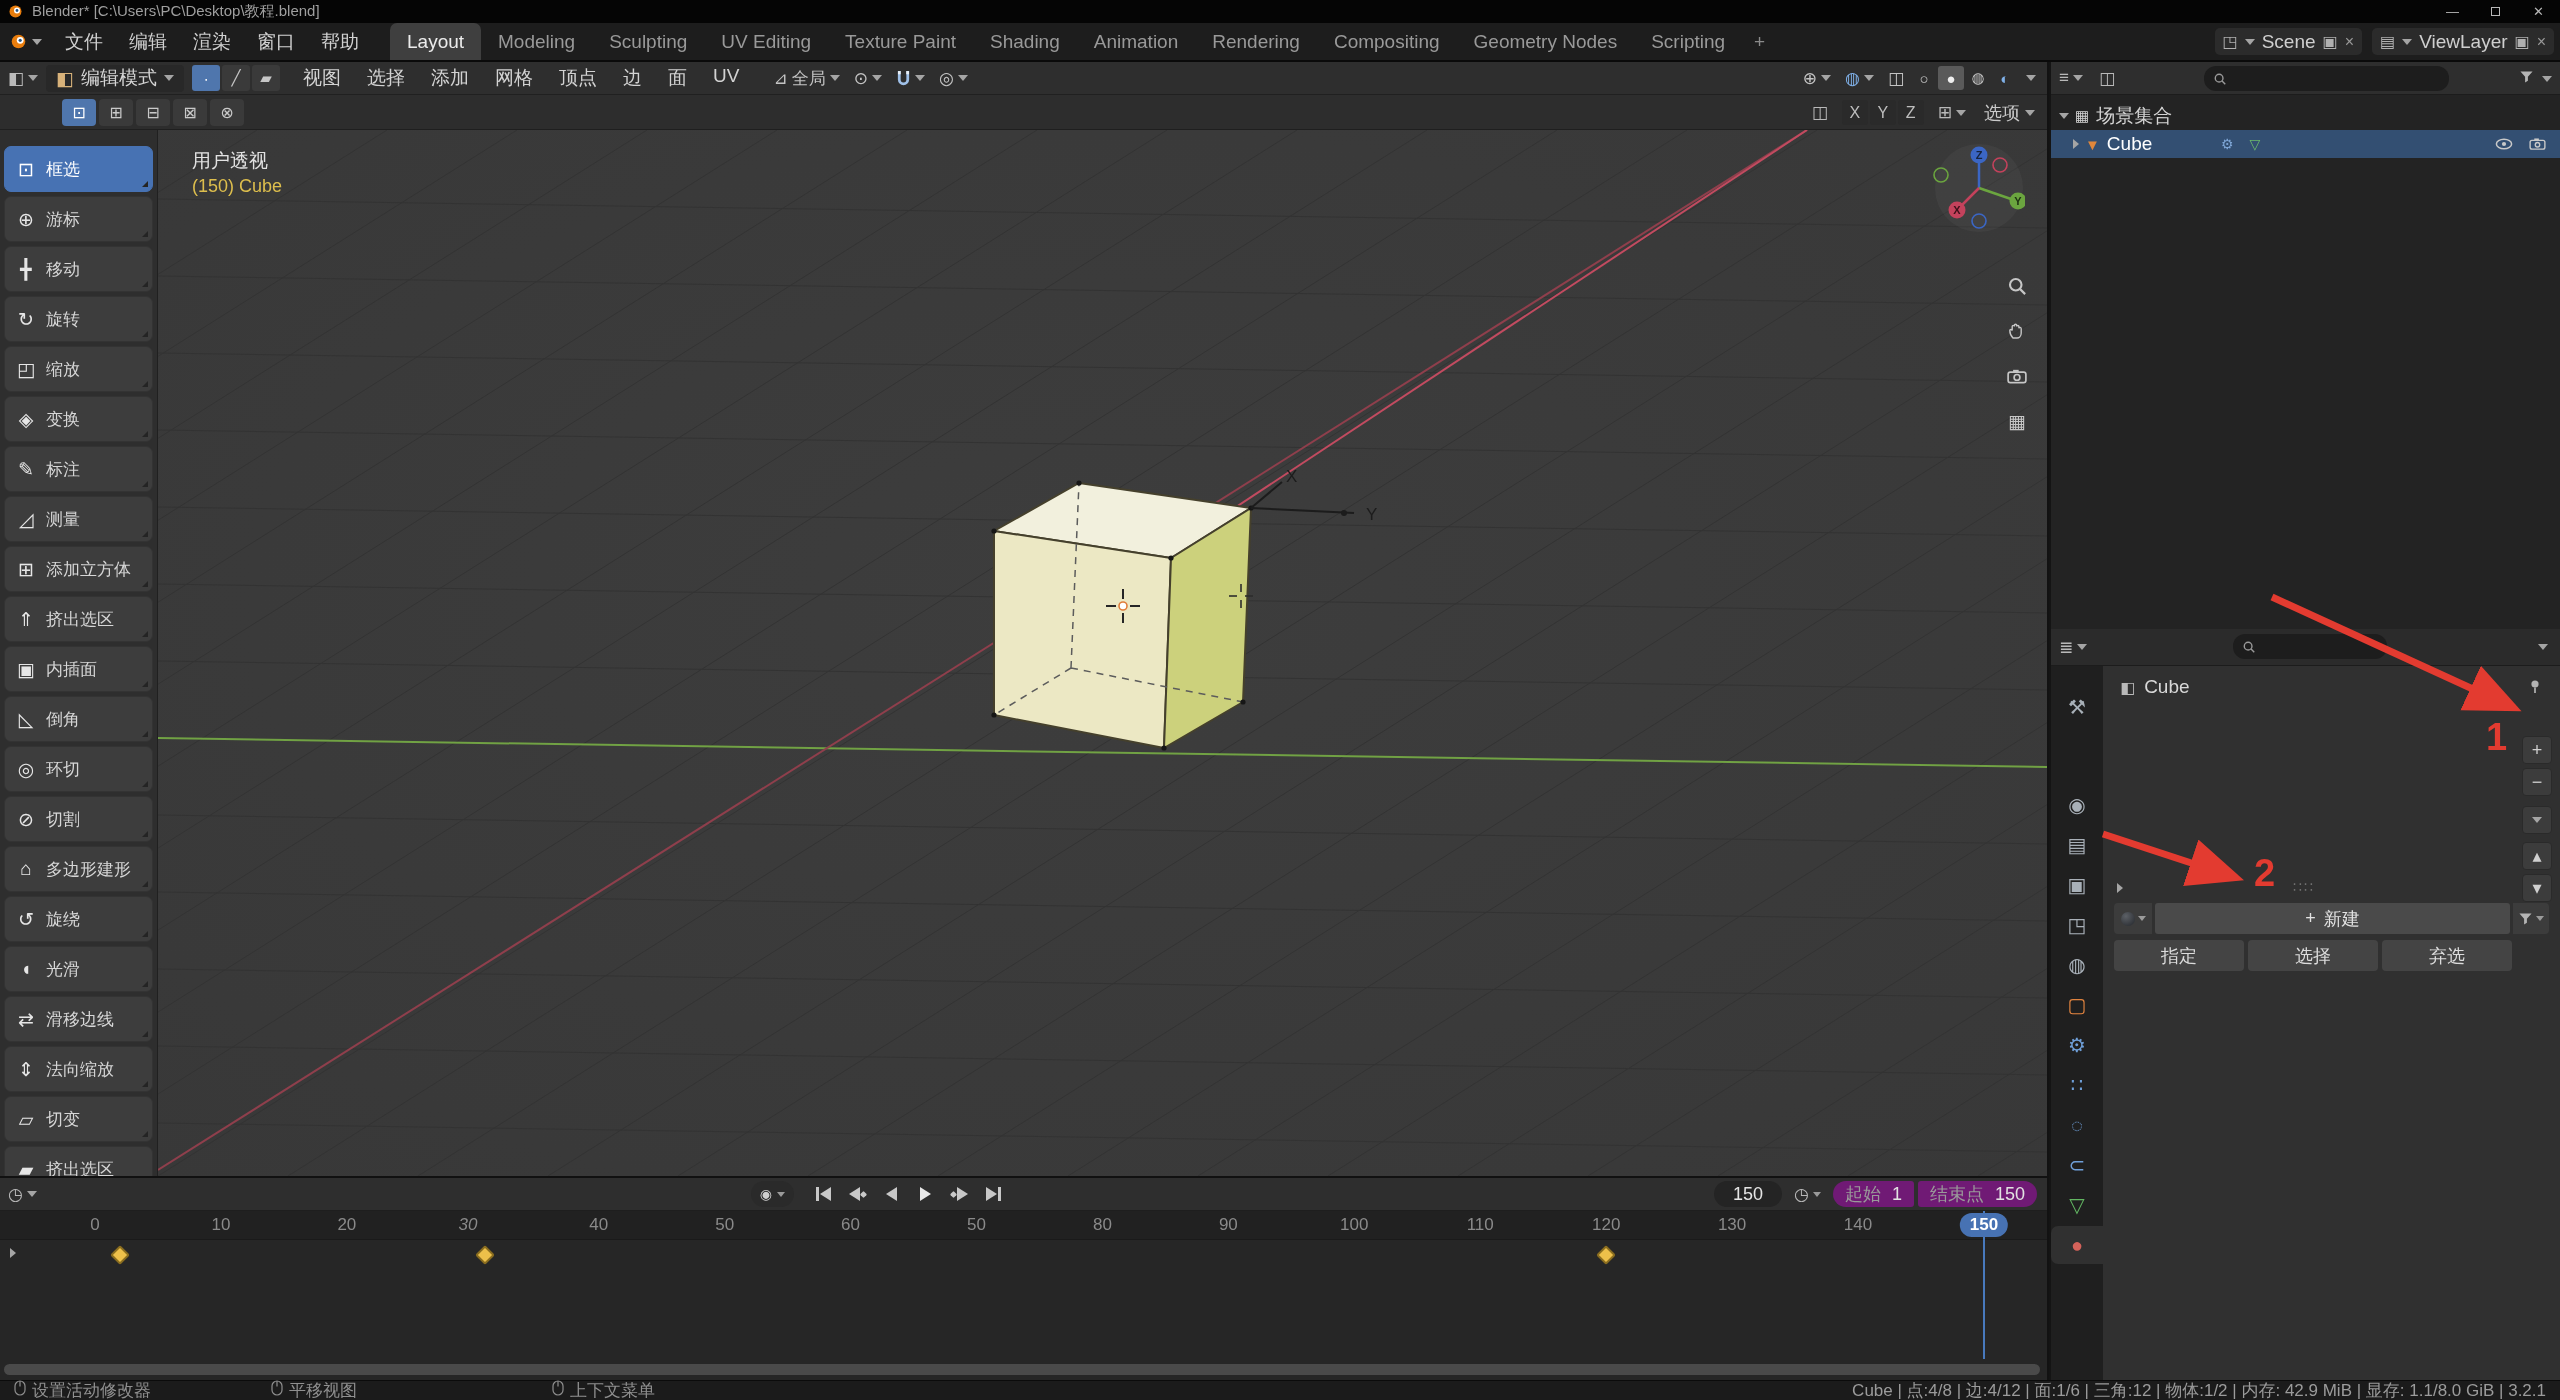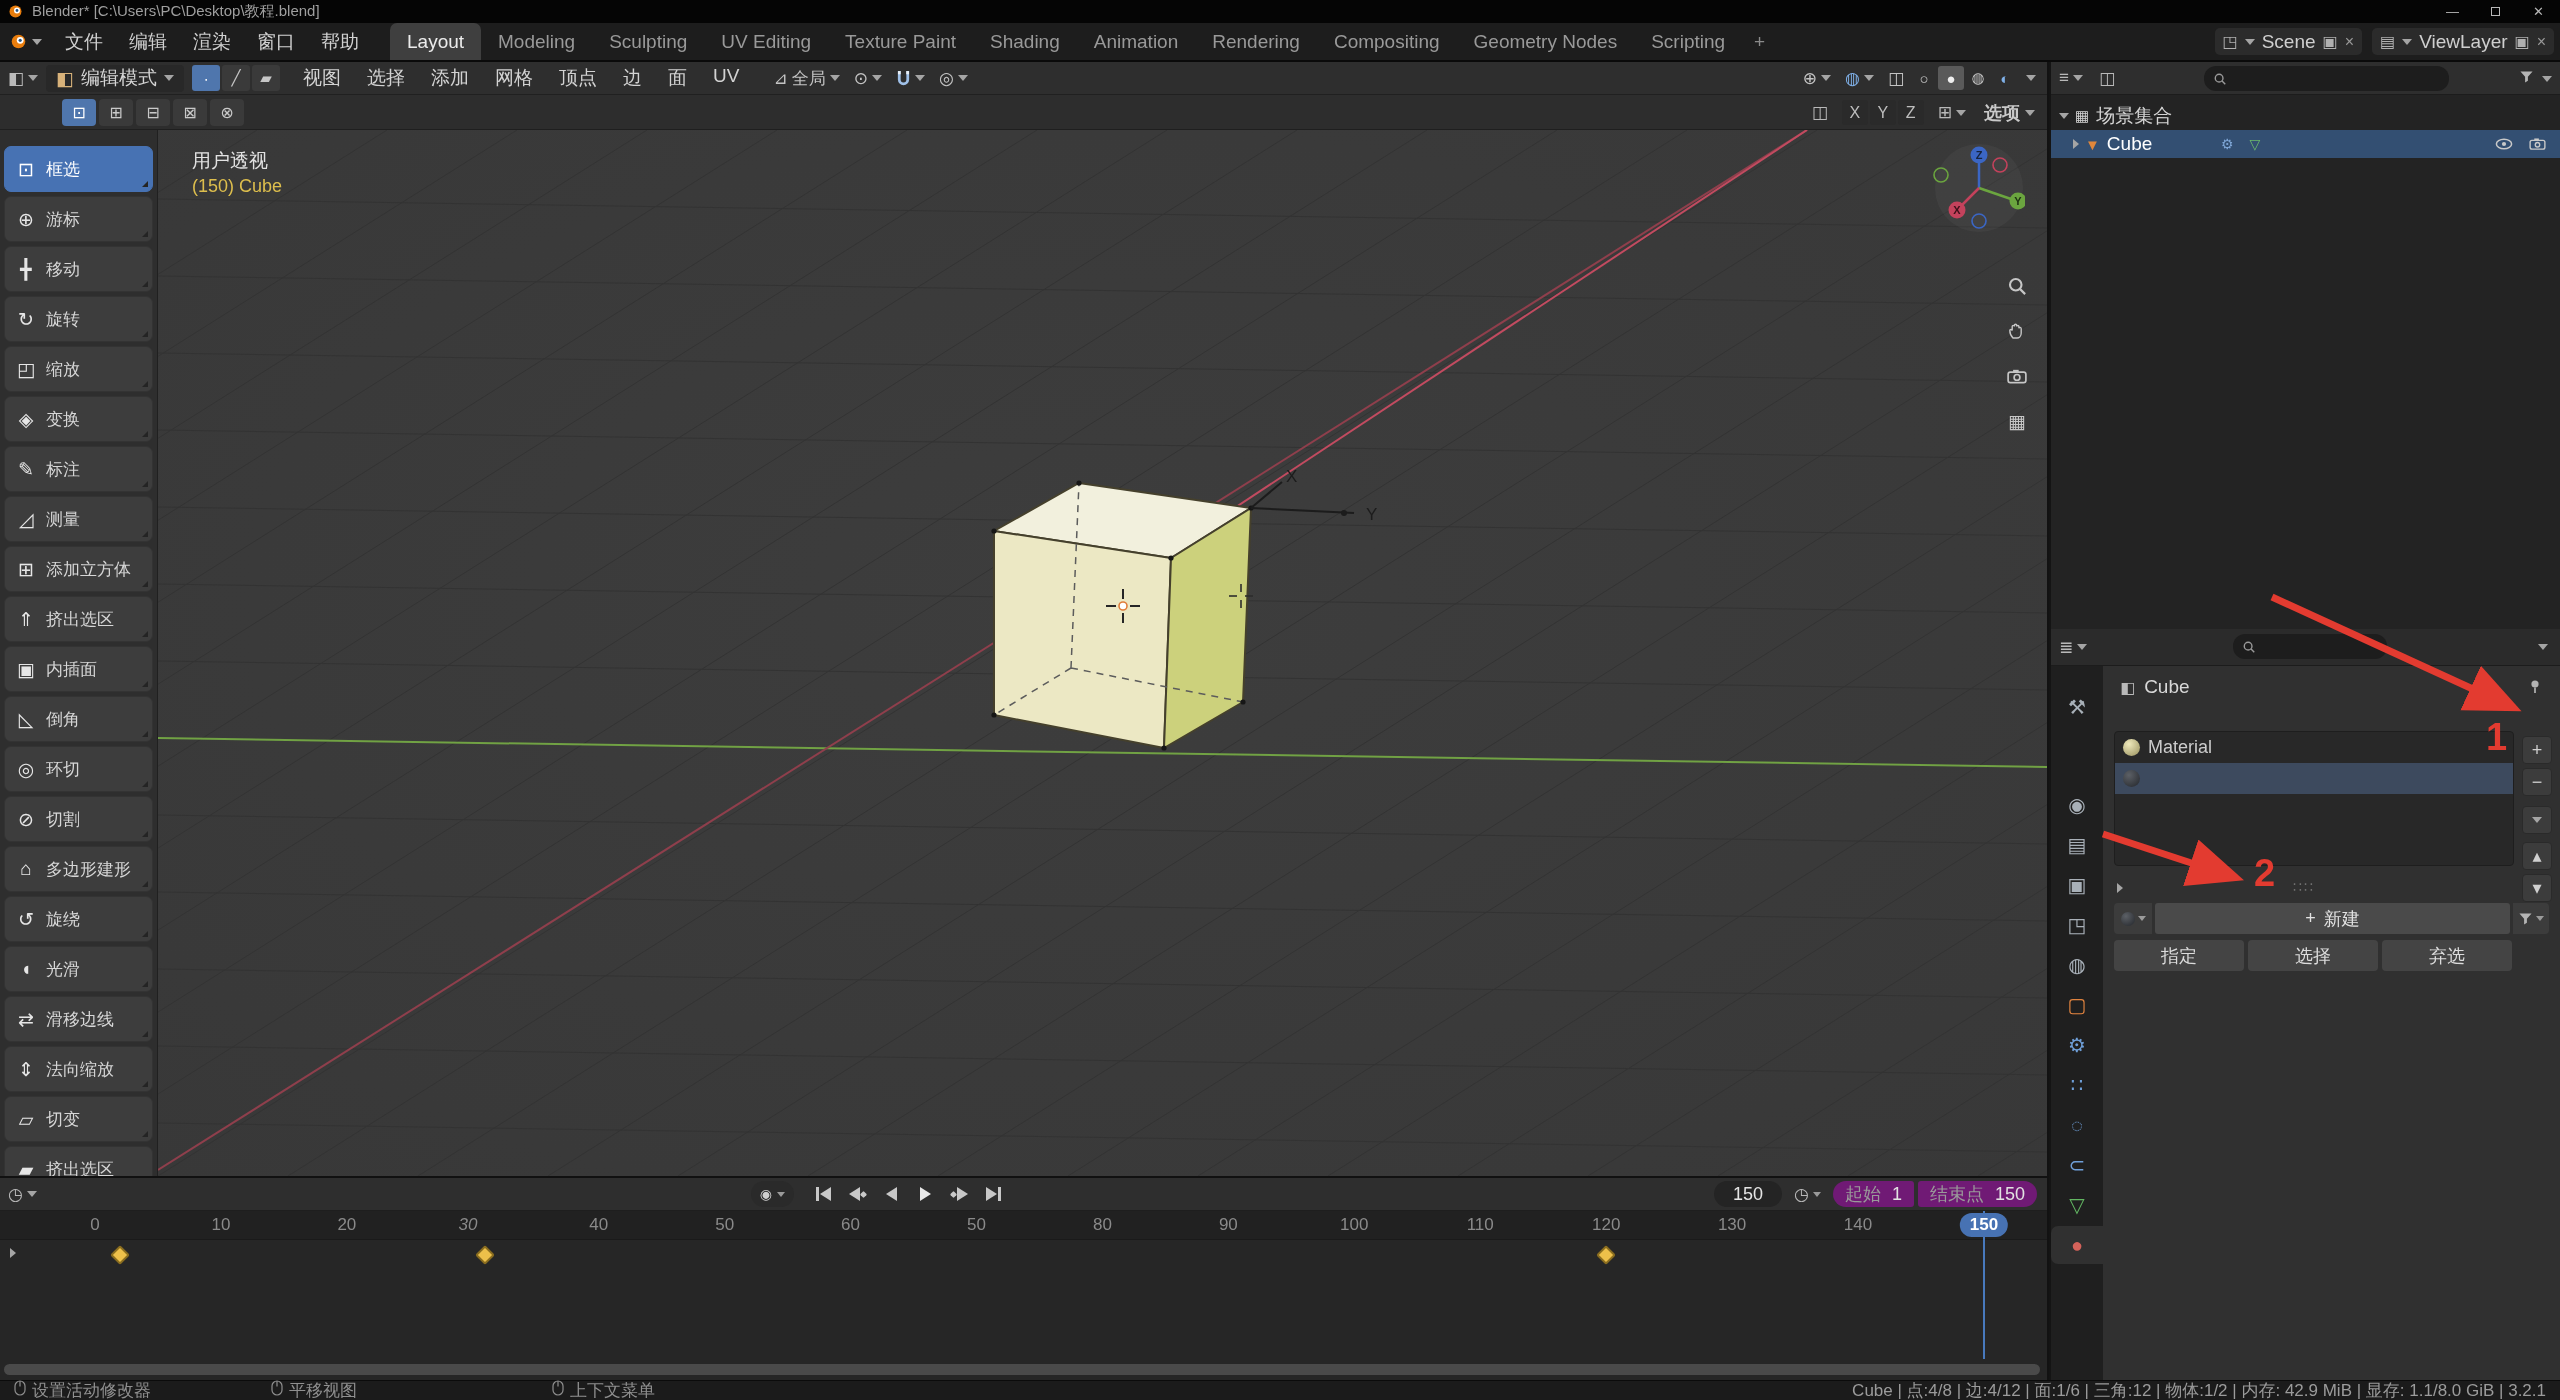--- a/index.html
+++ b/index.html
@@ -51,21 +51,21 @@
   .spacer{flex:1;}
 
   .tool-settings{position:absolute;left:0;top:33px;width:100%;height:35px;background:#2d2d2d;border-bottom:1px solid #1f1f1f;
     display:flex;align-items:center;font-size:17px;color:#c5c5c5;}
   #tool-modes{display:flex;gap:3px;margin-left:62px;}
   .ts-btn{width:34px;height:27px;background:#3a3a3a;border-radius:4px;display:flex;align-items:center;justify-content:center;color:#c9c9c9;font-size:16px;}
   .ts-btn.active{background:#4f76ad;color:#fff;}
   .ts-right{position:absolute;right:8px;top:0;height:35px;display:flex;align-items:center;gap:6px;}
   #mirror-axes{display:flex;gap:2px;}
   .axis-chip{min-width:26px;height:25px;background:#2a2a2a;border-radius:3px;display:flex;align-items:center;justify-content:center;color:#bdbdbd;font-size:16px;padding:0 4px;}
-  .options-dd{display:flex;align-items:center;gap:5px;color:#c9c9c9;font-size:18px;padding:0 4px;font-weight:bold;}
+  .options-dd{display:flex;align-items:center;gap:5px;color:#c9c9c9;font-size:18px;padding:0 4px;}
 
   
   .toolbar{position:absolute;left:0;top:68px;width:158px;height:1046px;background:#2e2e2e;border-right:1px solid #202020;padding-top:16px;overflow:hidden;}
   .tool-item{position:relative;height:46px;margin:0 4px 4px 4px;background:#3d3d3d;border:1px solid #333;border-radius:7px;
     display:flex;align-items:center;gap:8px;padding:0 9px;color:#d6d6d6;font-size:17px;}
   .tool-item .tool-ic{width:24px;text-align:center;font-size:19px;color:#e6e6e6;}
   .tool-item.active{background:#4772b3;border-color:#4772b3;color:#fff;}
   .tool-item.active .tool-ic{color:#fff;}
   .tool-item::after{content:"";position:absolute;right:4px;bottom:4px;border-left:6px solid transparent;border-bottom:6px solid #242424;}
 
@@ -629,29 +629,20 @@
         <span style="color:#b9b9b9;font-size:16px">◧</span>
         <span>Cube</span>
       </div>
       <span class="pin">
         <svg width="14" height="15" viewBox="0 0 14 15">
             <circle cx="7" cy="5" r="3.6" fill="#b3b3b3"></circle>
             <line x1="7" y1="8.5" x2="7" y2="14" stroke="#b3b3b3" stroke-width="1.7"></line>
           </svg>
       </span>
 
-      <div class="slot-list">
-        <div class="slot-row">
-          <span class="sphere"></span>
-          <span>Material</span>
-        </div>
-        <div class="slot-row selected">
-          <span class="sphere dark"></span>
-        </div>
-      </div>
 
       <div class="side-btn" style="top:70px">
           <span>+</span>
         </div>
       <div class="side-btn" style="top:102px">
           <span>−</span>
         </div>
       <div class="side-btn" style="top:140px">
           <span class="caret"></span>
         </div>

